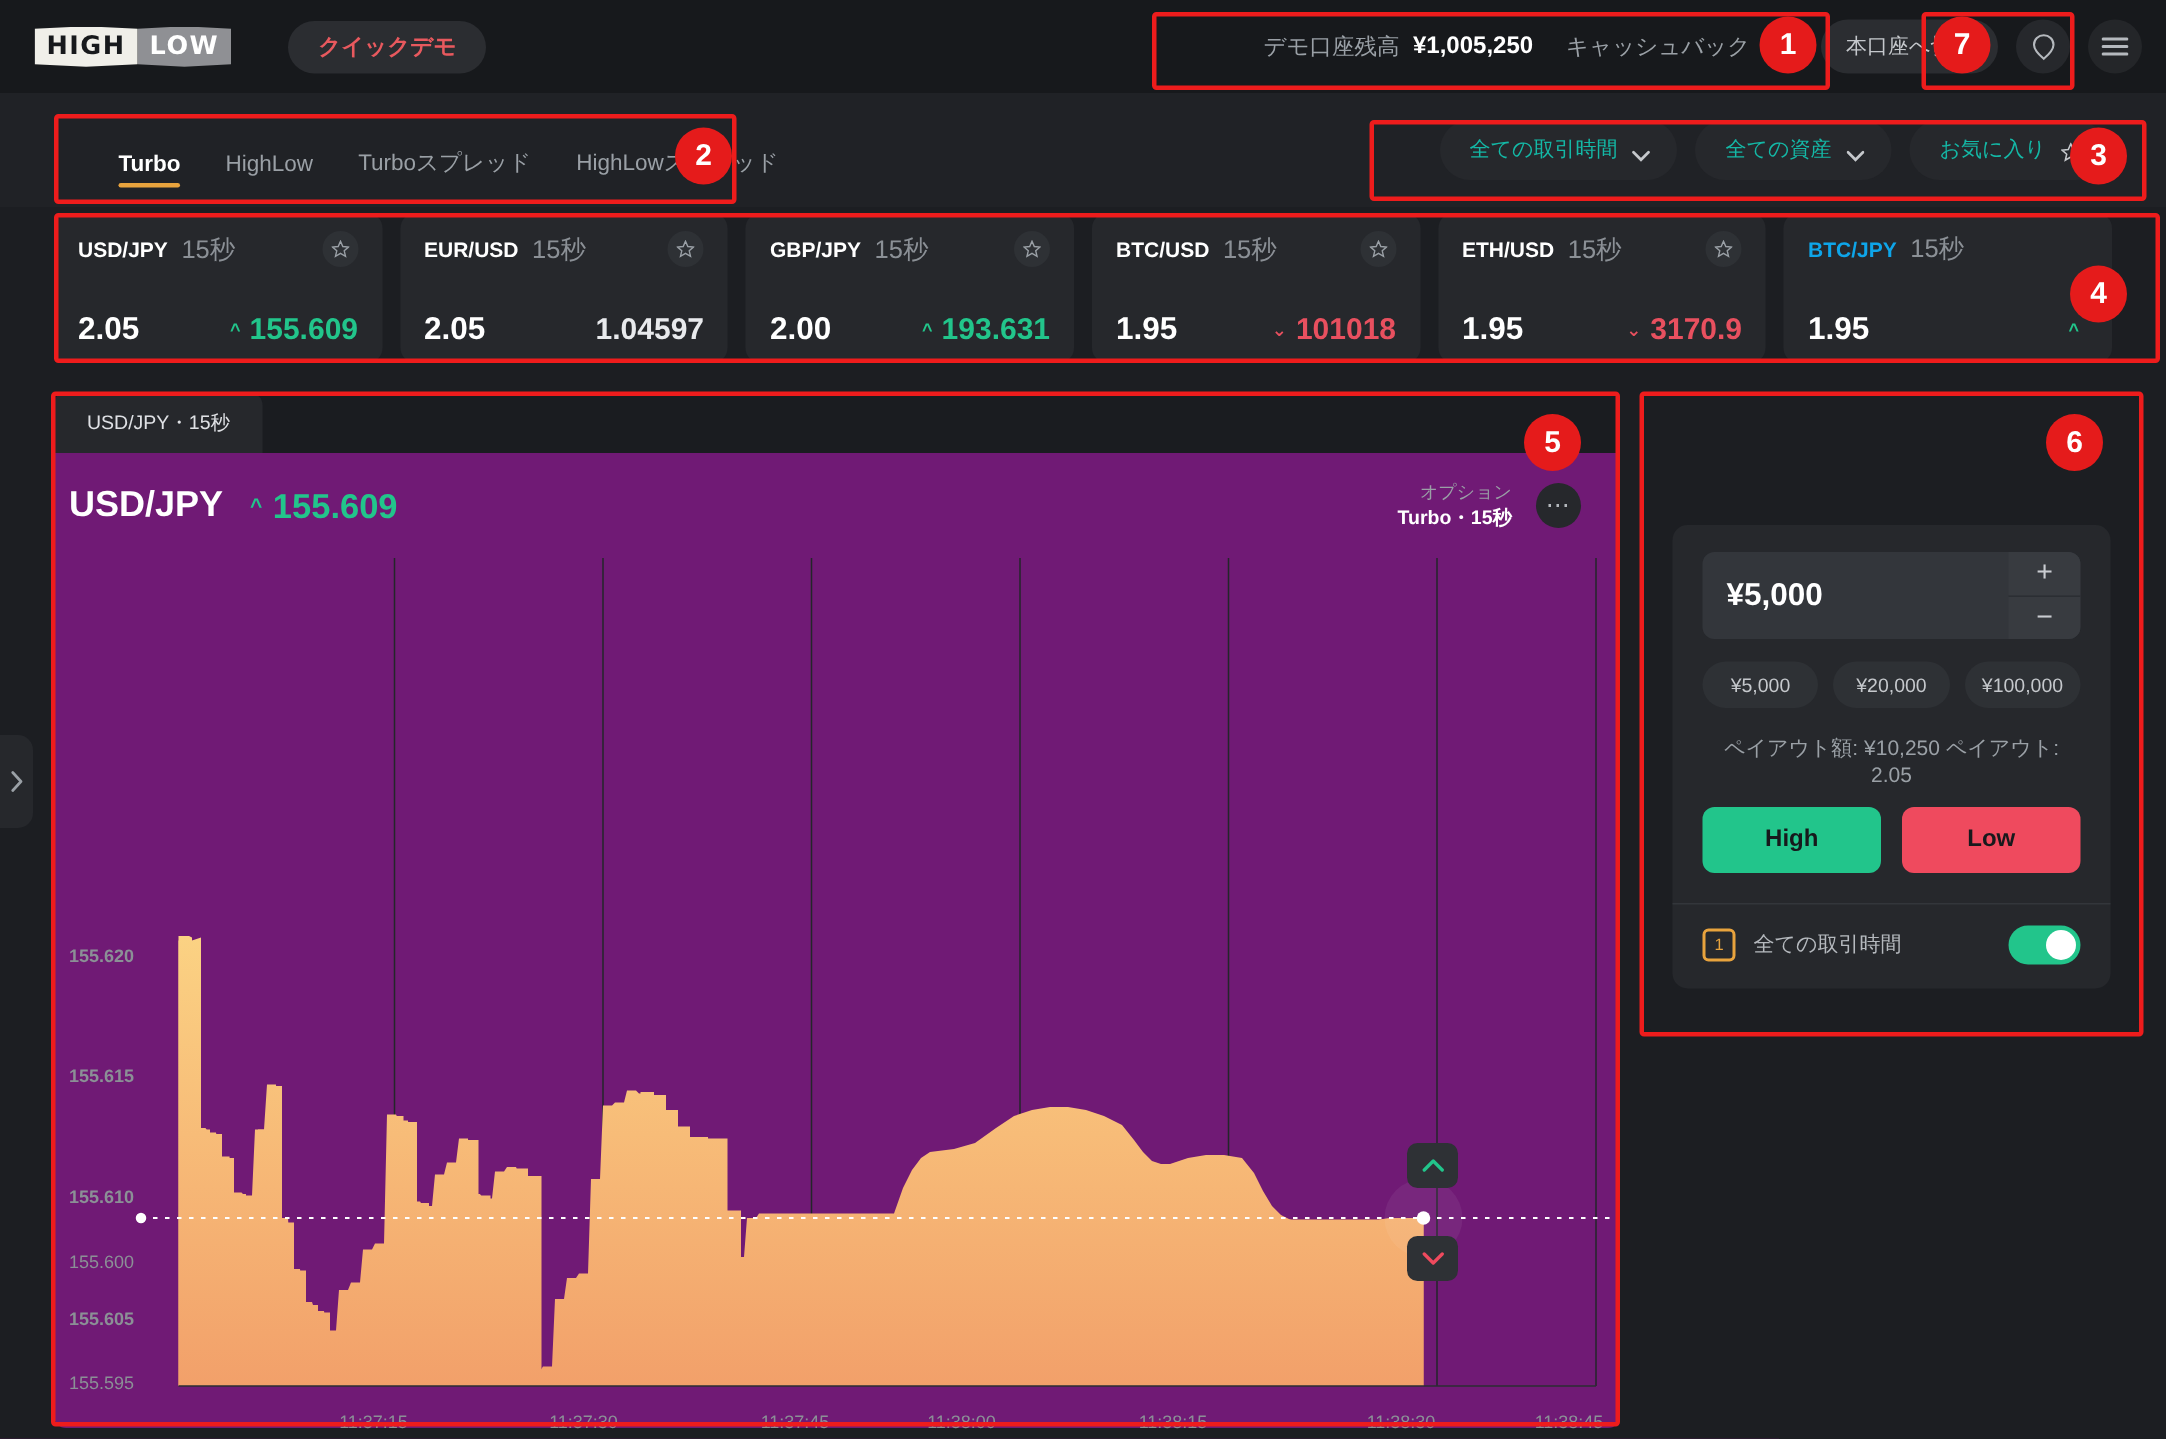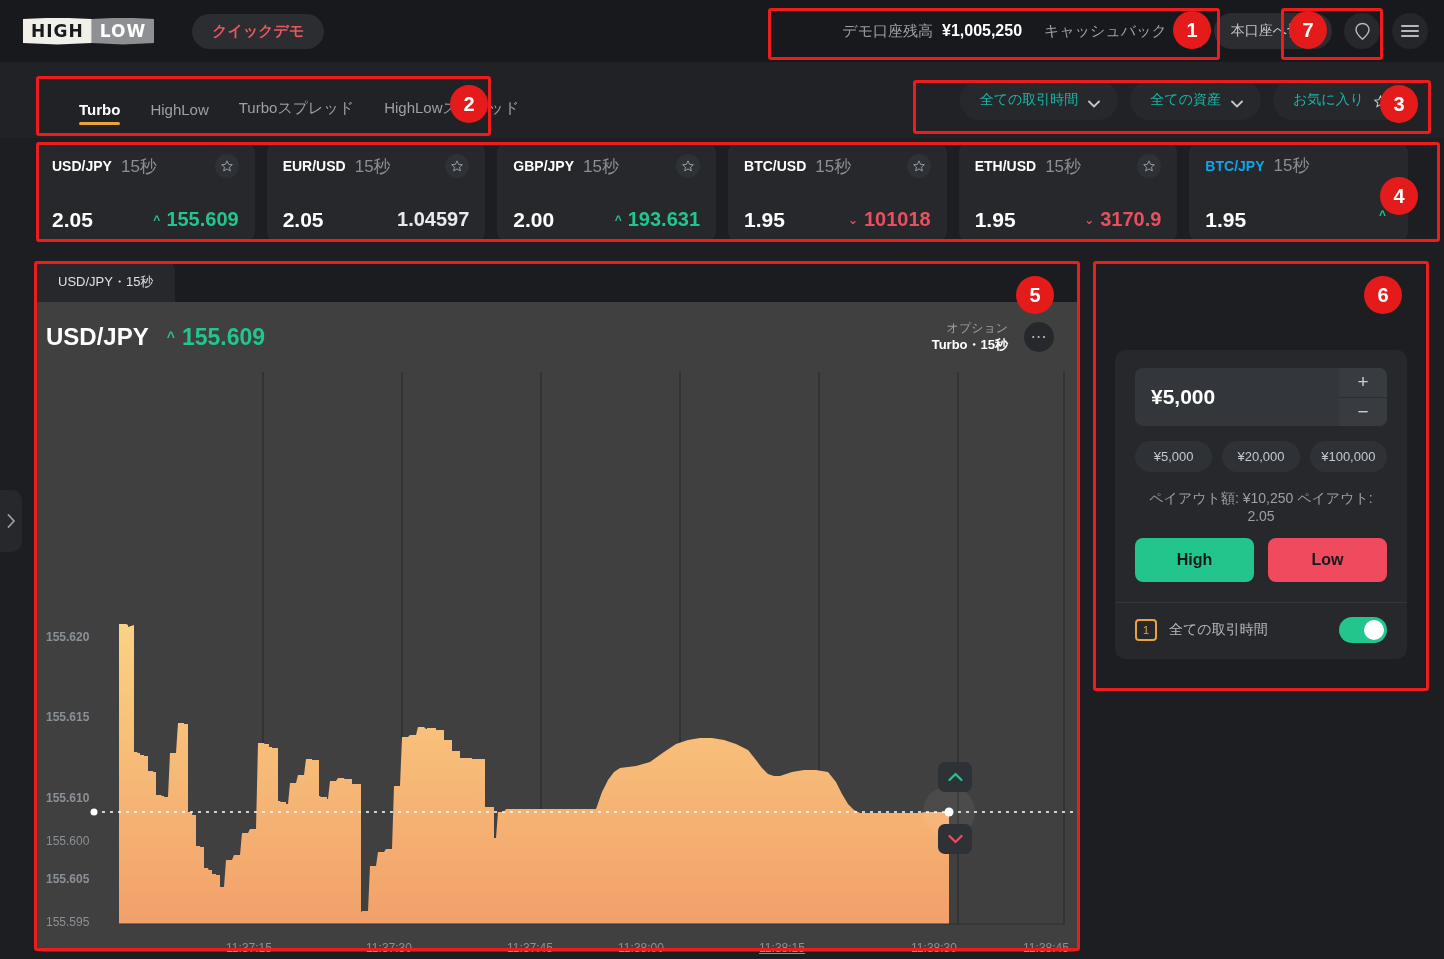--- a/index.html
+++ b/index.html
@@ -79,32 +79,32 @@
     min-width: 0;
   }
   .ac-top { display: flex; align-items: center; }
   .ac-sym { font-size: 14px; font-weight: bold; color: #fff; }
   .ac-dur { font-size: 17px; color: #8b9096; margin-left: 9px; }
   .ac-star {
     margin-left: auto; width: 24px; height: 24px; border-radius: 50%;
     background: #2e3135; display: flex; align-items: center; justify-content: center;
     color: #9aa0a6; font-size: 12px;
   }
-  .ac-bot { display: flex; align-items: flex-start; justify-content: space-between; }
+  .ac-bot { display: flex; align-items: center; justify-content: space-between; }
   .ac-payout { font-size: 21px; font-weight: bold; color: #fff; }
   .ac-price { font-size: 20px; font-weight: bold; display: flex; align-items: center; gap: 6px; }
   .up { color: #22c58b; }
   .down { color: #e8505f; }
   .flat { color: #e8eaed; }
   .caret { font-size: 12px; }
 
   
   .chart-panel {
     position: absolute; left: 36px; top: 262px; width: 1044px; height: 690px;
-    background: #404040; border-radius: 8px; overflow: hidden;
+    background: #701a75; border-radius: 8px; overflow: hidden;
   }
   .chart-tabstrip { height: 40px; background: #1a1c20; display: flex; align-items: stretch; }
   .chart-tab {
     background: #26282c; color: #dfe1e5; font-size: 13px; display: flex; align-items: center;
     padding: 0 22px; border-radius: 8px 8px 0 0; cursor: pointer;
   }
   .chart-head {
     height: 70px; display: flex; align-items: center; padding: 0 26px 0 10px;
   }
   .ch-sym { font-size: 24px; font-weight: bold; color: #fff; }
@@ -482,21 +482,21 @@
     </div>
   </div>
 
   <div style="position:absolute; left:46px; top:841px; font-size:12px; color:#8b9096; transform:translateY(-50%);">155.600</div>
   <div style="position:absolute; left:46px; top:922px; font-size:12px; color:#8b9096; transform:translateY(-50%);">155.595</div>
 
   <div style="position:absolute; left:249px; top:941px; font-size:12px; color:#8b9096; transform:translateX(-50%);">11:37:15</div>
   <div style="position:absolute; left:389px; top:941px; font-size:12px; color:#8b9096; transform:translateX(-50%);">11:37:30</div>
   <div style="position:absolute; left:530px; top:941px; font-size:12px; color:#8b9096; transform:translateX(-50%);">11:37:45</div>
   <div style="position:absolute; left:641px; top:941px; font-size:12px; color:#8b9096; transform:translateX(-50%);">11:38:00</div>
-  <div style="position:absolute; left:782px; top:941px; font-size:12px; color:#8b9096; transform:translateX(-50%);text-decoration:underline;">11:38:15</div>
+  <div style="position:absolute; left:782px; top:941px; font-size:12px; color:#8b9096; transform:translateX(-50%);">11:38:15</div>
   <div style="position:absolute; left:914px; top:941px; font-size:12px; color:#8b9096; transform:translateX(-50%);margin-left:20px;">11:38:30</div>
   <div style="position:absolute; left:1046px; top:941px; font-size:12px; color:#8b9096; transform:translateX(-50%);">11:38:45</div>
 
   <div class="trade-panel">
     <div class="trade-inner">
       <div class="amt-row">
         <div class="amt-field">¥5,000</div>
         <div class="amt-steps">
           <div class="amt-step">+</div>
           <div class="amt-step">−</div>

